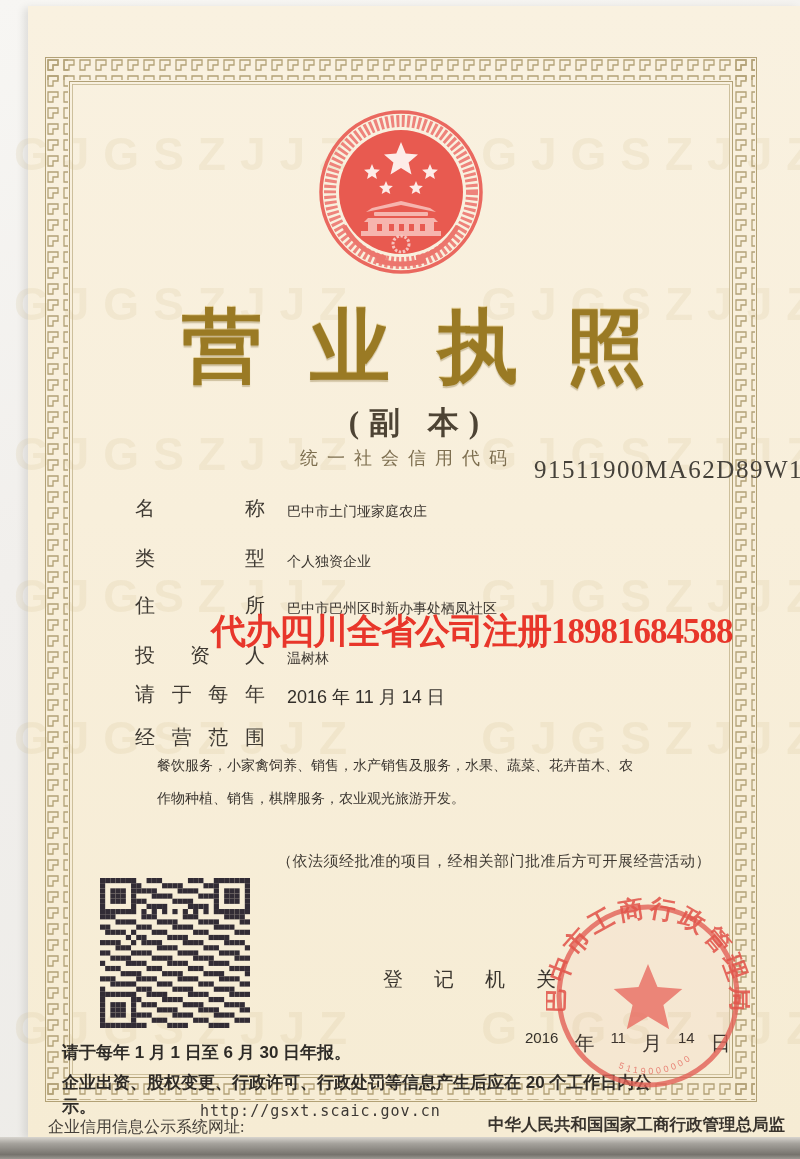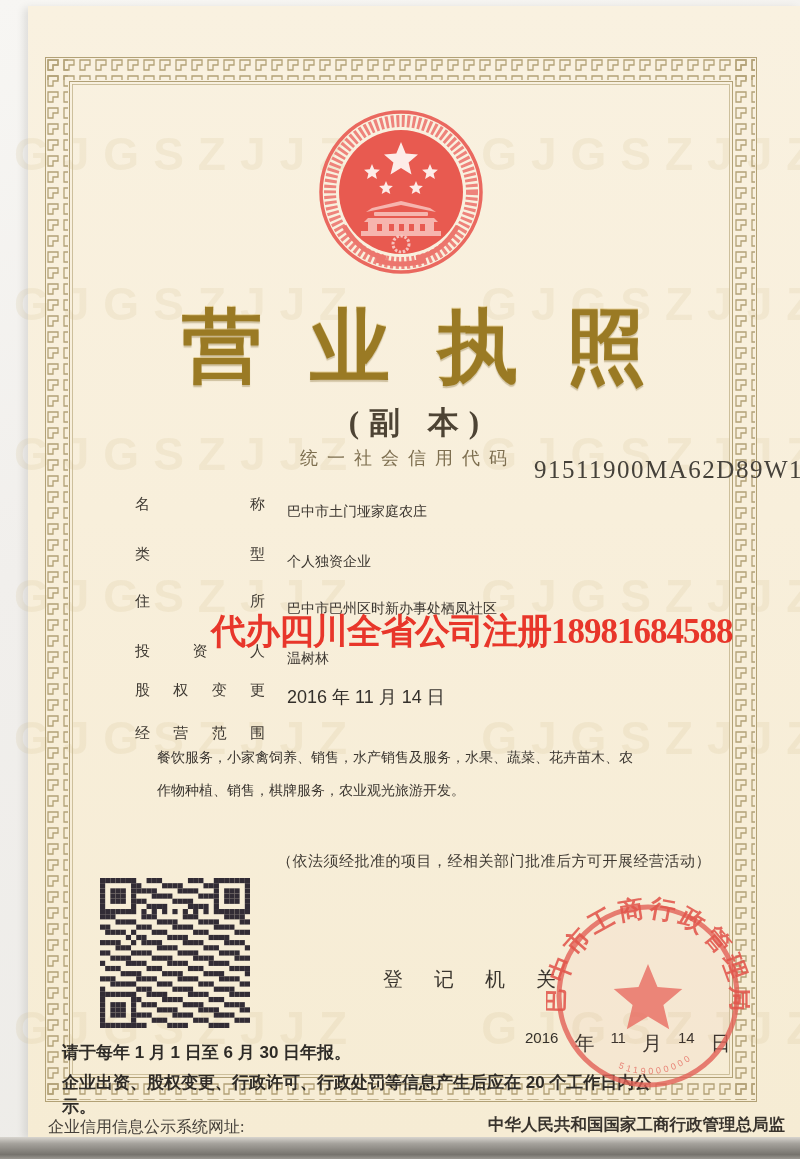--- a/index.html
+++ b/index.html
@@ -33,21 +33,21 @@
 
   .credit-line { position:absolute; left:0; top:438px; width:100%; }
   .credit-label { position:absolute; left:272px; top:2px; font-size:18px; color:#7e6f50;
                   letter-spacing:9px; }
   .credit-code { position:absolute; left:506px; top:12px; font-size:25px; color:#45413a;
                  letter-spacing:1.5px; }
 
   
   .fields { position:absolute; left:107px; top:489px; width:620px; }
   .field-row { position:absolute; left:0; display:flex; }
-  .field-label { width:130px; font-size:15px; color:#3f3a33; text-align:justify; text-align-last:justify; flex:none;font-family:Liberation Serif, serif; }
+  .field-label { width:130px; font-size:20px; color:#3f3a33; text-align:justify; text-align-last:justify; flex:none;font-family:Liberation Serif, serif; }
   .field-value { margin-left:22px; font-size:14px; color:#3b3630; line-height:33px; }
   .row-0 { top:0; }  .row-1 { top:50px; } .row-2 { top:97px; }
   .row-3 { top:147px; } .row-4 { top:186px; } .row-5 { top:229px;flex-direction:column; }
   .row-5 .field-value { width:478px; margin-top:-2px; }
   .row-4 .field-value { font-family:"Liberation Sans","DejaVu Sans",sans-serif; font-size:18px; color:#34302b; }
 
   .promo { position:absolute; left:183px; top:602px; font-size:35px; font-weight:bold;
            color:#e7271c; font-family:Liberation Serif, serif;
            white-space:nowrap; letter-spacing:-1px; opacity:.92; z-index:5; }
 
@@ -158,21 +158,21 @@
       </div>
       <div class="field-row row-2">
         <div class="field-label">住所</div>
         <div class="field-value">巴中市巴州区时新办事处栖凤社区</div>
       </div>
       <div class="field-row row-3">
         <div class="field-label">投资人</div>
         <div class="field-value">温树林</div>
       </div>
       <div class="field-row row-4">
-        <div class="field-label">股权变更</div>
+        <div class="field-label">请于每年</div>
         <div class="field-value">2016 年 11 月 14 日</div>
       </div>
       <div class="field-row row-5">
         <div class="field-label">经营范围</div>
         <div class="field-value">餐饮服务，小家禽饲养、销售，水产销售及服务，水果、蔬菜、花卉苗木、农作物种植、销售，棋牌服务，农业观光旅游开发。</div>
       </div>
     </div>
 
     <div class="promo">代办四川全省公司注册18981684588</div>
 
@@ -622,19 +622,20 @@
 
     <div class="reg-date">
       <span class="num">2016</span><span class="cn">年</span><span class="num">11</span><span class="cn">月</span><span class="num">14</span><span class="cn">日</span>
     </div>
 
     <div class="notices">
       <div class="notice1">请于每年 1 月 1 日至 6 月 30 日年报。</div>
       <div class="notice2">企业出资、股权变更、行政许可、行政处罚等信息产生后应在 20 个工作日内公示。</div>
     </div>
 
+    <div class="footer-url">http://gsxt.scaic.gov.cn</div>
     <div class="footer-site">企业信用信息公示系统网址:</div>
     <div class="footer-issuer">中华人民共和国国家工商行政管理总局监制</div>
   </div>
 
   <div class="scan-bottom-line"></div>
   <div class="scan-bottom"></div>
 </div>
 
 </body></html>

